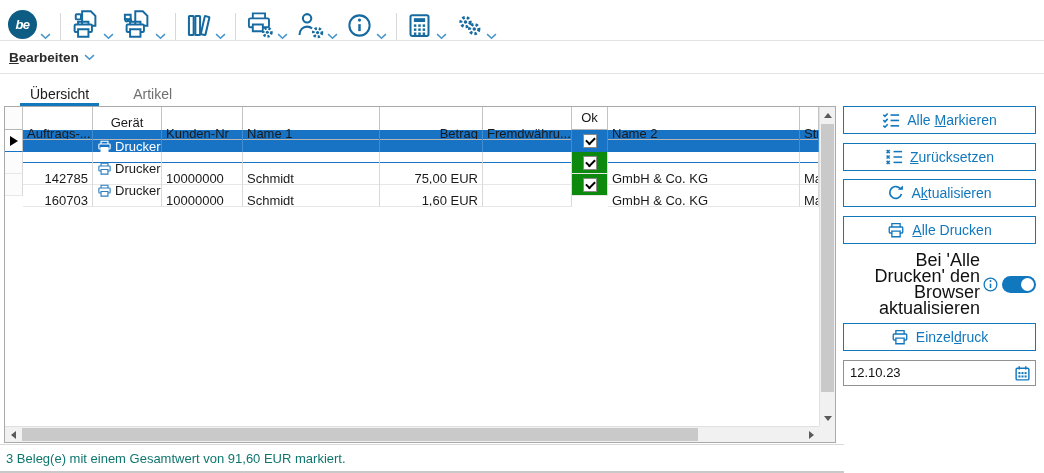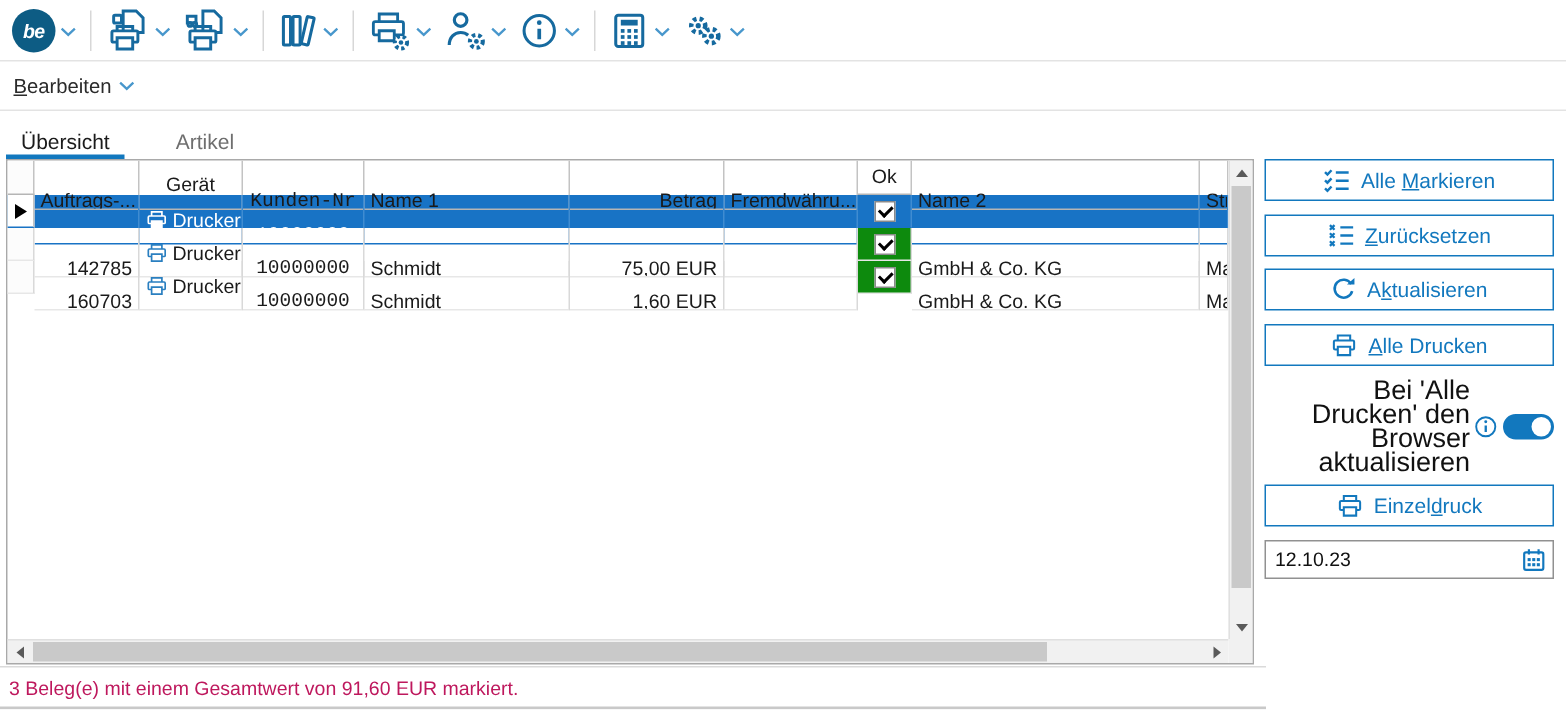--- a/index.html
+++ b/index.html
@@ -6,58 +6,58 @@
   html,body { background:#fff; }
   body { font-family:"Liberation Sans", sans-serif; color:#1a1a1a; }
   #app { position:relative; width:1044px; height:473px; background:#fff; overflow:hidden; }
 
   svg { display:block; }
   .ico { color:#166a9f; }
   .ico-lite { color:#84abc6; }
 
   
   .toolbar { position:absolute; left:0; top:0; width:1044px; height:41px;
-             display:flex; align-items:center; padding-left:7px;
+             display:flex; align-items:flex-end; padding-left:7px;
              border-bottom:1px solid #e3e3e3; }
   .tool { background:none; border:none; cursor:pointer; padding:1px; display:flex; align-items:center; color:#166a9f; }
   .chev { background:none; border:none; cursor:pointer; color:#4897cc; margin:2px 7px 0 2px; display:flex; align-items:center; }
   .tsep { width:1px; height:27px; background:#d7d7d7; margin:0 8px 0 2px; }
   .logo-circle { width:29px; height:29px; border-radius:50%; background:#0d5c84; color:#fff;
                  display:flex; align-items:center; justify-content:center;
                  font-size:13px; font-weight:bold; font-style:italic; letter-spacing:-0.5px; }
 
   
   .menubar { position:absolute; left:0; top:41px; width:1044px; height:33px;
              display:flex; align-items:center; padding-left:9px;
              border-bottom:1px solid #e3e3e3; font-size:13.5px; color:#2b2b2b; }
   .menu-item { display:flex; align-items:center; gap:5px; cursor:pointer; background:none; border:none;
-               font-family:inherit; font-size:inherit; color:inherit; }
+               font-family:inherit; font-size:inherit; color:inherit;font-weight:bold; }
   .key { text-decoration:underline; }
 
   
-  .tabs { position:absolute; left:0; top:74px; width:840px; height:32px; display:flex; padding-left:4px; }
+  .tabs { position:absolute; left:0; top:74px; width:840px; height:32px; display:flex; padding-left:20px; }
   .tab { position:relative; font-size:14px; color:#6f6f6f; padding:7px 10px 0 10px; margin-right:24px; cursor:pointer;
          background:none; border:none; font-family:inherit; }
   .tab.active { color:#1b1b1b; }
   .tab.active::after { content:""; position:absolute; left:0; right:0; bottom:0; height:3px; background:#1278be; }
 
   
   .tablepanel { position:absolute; left:4px; top:106px; width:832px; height:337px;
                 border:1px solid #a9a9a9; background:#fff; font-size:13px; overflow:hidden; }
   .tgrid { position:absolute; left:0; top:0; right:16px; bottom:16px; overflow:hidden; }
   .trow { display:flex; width:100%; }
   .thead { height:23px; line-height:22px; color:#1a1a1a; }
   .thead .cell { border-right:1px solid #c3c3c3; border-bottom:1px solid #b5b5b5; }
   .r { height:22px; line-height:21px; }
   .r .cell { border-right:1px solid #d9d9d9; border-bottom:1px solid #e7e7e7; }
   .cell { padding:16px 4px; white-space:nowrap; overflow:hidden; flex:0 0 auto; }
   .c0 { width:18px; padding:0; display:flex; align-items:center; justify-content:center; background:#fcfcfc; }
   .c1 { width:70px; text-align:right; }
   .c2 { width:69px; display:flex; align-items:center; gap:3px; }
-  .c3 { width:81px; text-align:center;font-family:Liberation Mono, monospace; }
+  .c3 { width:81px; text-align:left; }
   .c4 { width:137px; }
   .c5 { width:103px; text-align:right; }
   .c6 { width:89px; }
   .c7 { width:36px; display:flex; align-items:center; justify-content:center; padding:0; }
   .c8 { width:192px; }
   .c9 { flex:1 1 auto; }
   .thead .c2 { justify-content:center; }
   .r.sel { background:#1873c5; color:#fff; }
   .r.sel .cell { border-right-color:#3f8cd1; border-bottom-color:#1873c5; }
   .r.sel .c0 { background:#fff; border-right-color:#c3c3c3; }
@@ -100,21 +100,21 @@
   .spacer { flex:1 1 auto; }
   .fieldlabel { font-size:13.5px; color:#222; margin:16px 0 6px 0; }
   .datewrap { position:relative; width:100%; }
   .dateinput { width:100%; height:26px; border:1px solid #919191; padding:0 26px 0 6px;
                font-family:inherit; font-size:13px; color:#111; }
   .calico { position:absolute; right:5px; top:5px; color:#1278be; cursor:pointer; }
 
   
   .statusbar { position:absolute; left:0; top:444px; width:844px; height:29px;
                border-top:1px solid #dadada; border-bottom:2px solid #c9c9c9;
-               font-size:13px; color:#be185d; padding:6px 0 0 6px; }
+               font-size:13px; color:#0f766e; padding:6px 0 0 6px; }
 </style>
 </head>
 <body>
 
 <svg width="0" height="0" style="position:absolute" aria-hidden="true">
   <defs>
     <symbol id="sym-chev" viewBox="0 0 10 6">
         <path d="M1 0.8l4 3.8 4-3.8" fill="none" stroke="currentColor" stroke-width="1.4"></path>
       </symbol>
     <symbol id="sym-printer" viewBox="0 0 24 24">

